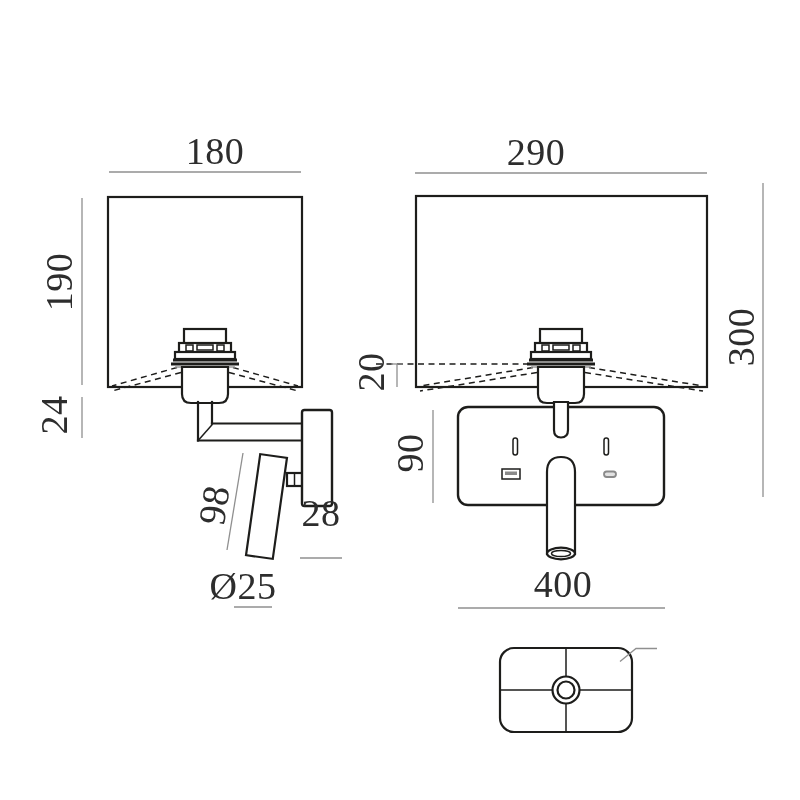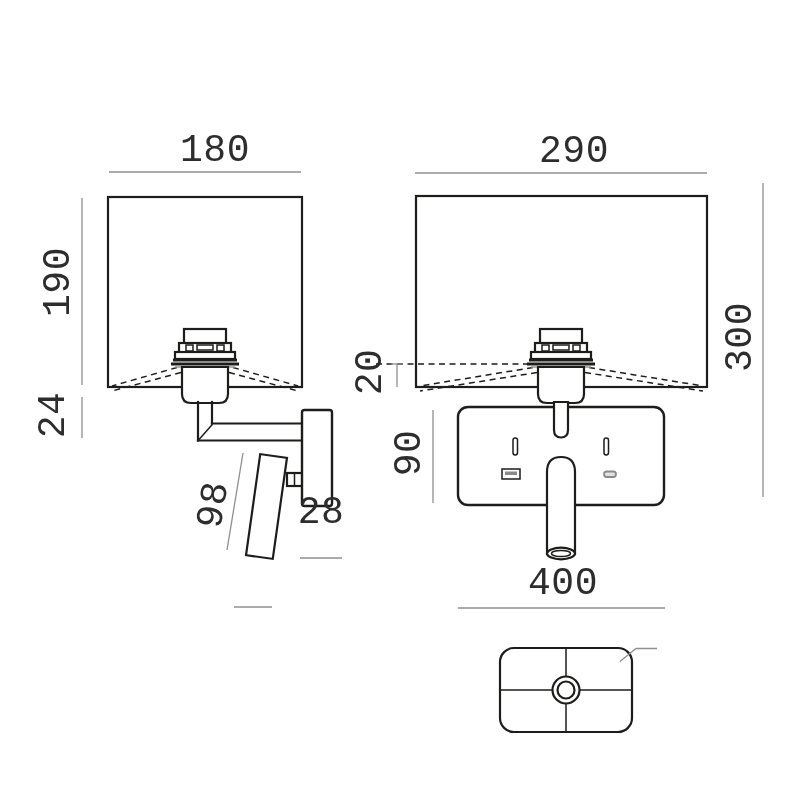--- a/index.html
+++ b/index.html
@@ -1,18 +1,18 @@
 <!DOCTYPE html>
 <html style="--color-line: #1d1d1b; --color-dim: #8f8f8f; --color-text: #2d2d2d; --color-bg: #ffffff;"><head>
 <meta charset="utf-8">
 <style>
   html,body{margin:0;padding:0;background:#fff;}
   #stage{
     position:relative;width:800px;height:800px;background:var(--color-bg,#fff);
-    font-family:Liberation Mono, monospace;overflow:hidden;
+    font-family:Liberation Serif, serif;overflow:hidden;
   }
   #stage svg{position:absolute;left:0;top:0;}
   
   .ln   {stroke:var(--color-line,#1d1d1b);stroke-width:2.2;fill:none;stroke-linecap:square;}
   .lnf  {stroke:var(--color-line,#1d1d1b);stroke-width:2.2;fill:#fff;}
   .lnf3 {stroke:var(--color-line,#1d1d1b);stroke-width:2.4;fill:#fff;}
   .thin {stroke:var(--color-line,#1d1d1b);stroke-width:1.5;fill:none;}
   .thick{stroke:var(--color-line,#1d1d1b);stroke-width:3.2;fill:none;}
   .gbar {stroke:#9a9a9a;stroke-width:1.6;fill:none;}
   .dim  {stroke:var(--color-dim,#8f8f8f);stroke-width:1.3;fill:none;}
@@ -128,20 +128,21 @@
       <circle class="ln" cx="566" cy="690" r="8.5"></circle>
       <polyline class="dim" points="620,661.5 636,648.5 657,648.5"></polyline>
     </g>
   </svg>
 
   <span class="dimlabel" style="left:215px;top:151px;">180</span>
   <span class="dimlabel rot" style="left:59px;top:282px;">190</span>
   <span class="dimlabel rot" style="left:54px;top:415px;">24</span>
   <span class="dimlabel rot81" style="left:214px;top:505px;">98</span>
   <span class="dimlabel" style="left:321px;top:513px;">28</span>
+  <span class="dimlabel" style="left:243px;top:586px;">Ø25</span>
 
-  <span class="dimlabel" style="left:574px;top:152px;">290</span>
+  <span class="dimlabel" style="left:536px;top:152px;">290</span>
   <span class="dimlabel rot" style="left:741px;top:337px;">300</span>
   <span class="dimlabel rot" style="left:371px;top:372px;">20</span>
   <span class="dimlabel rot" style="left:410px;top:453px;">90</span>
   <span class="dimlabel" style="left:563px;top:584px;">400</span>
 
 </div>
 
 </body></html>

